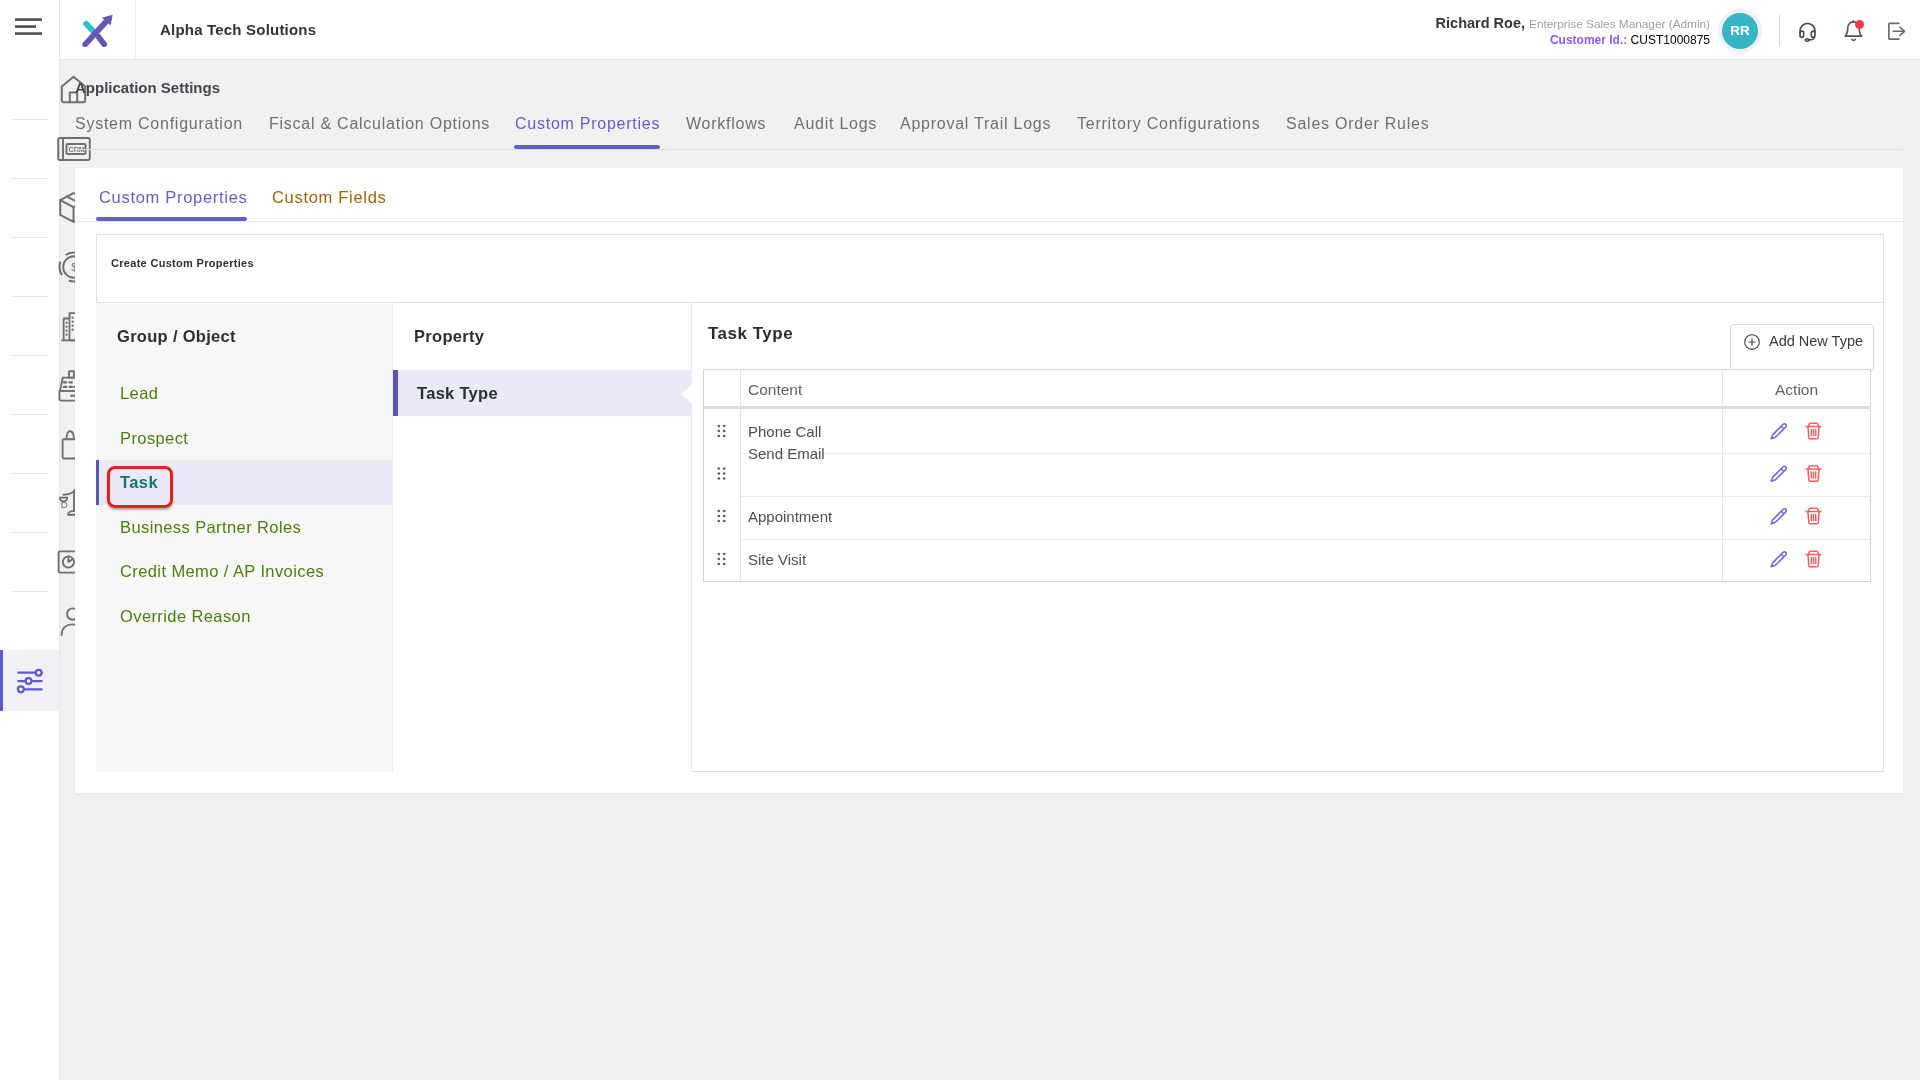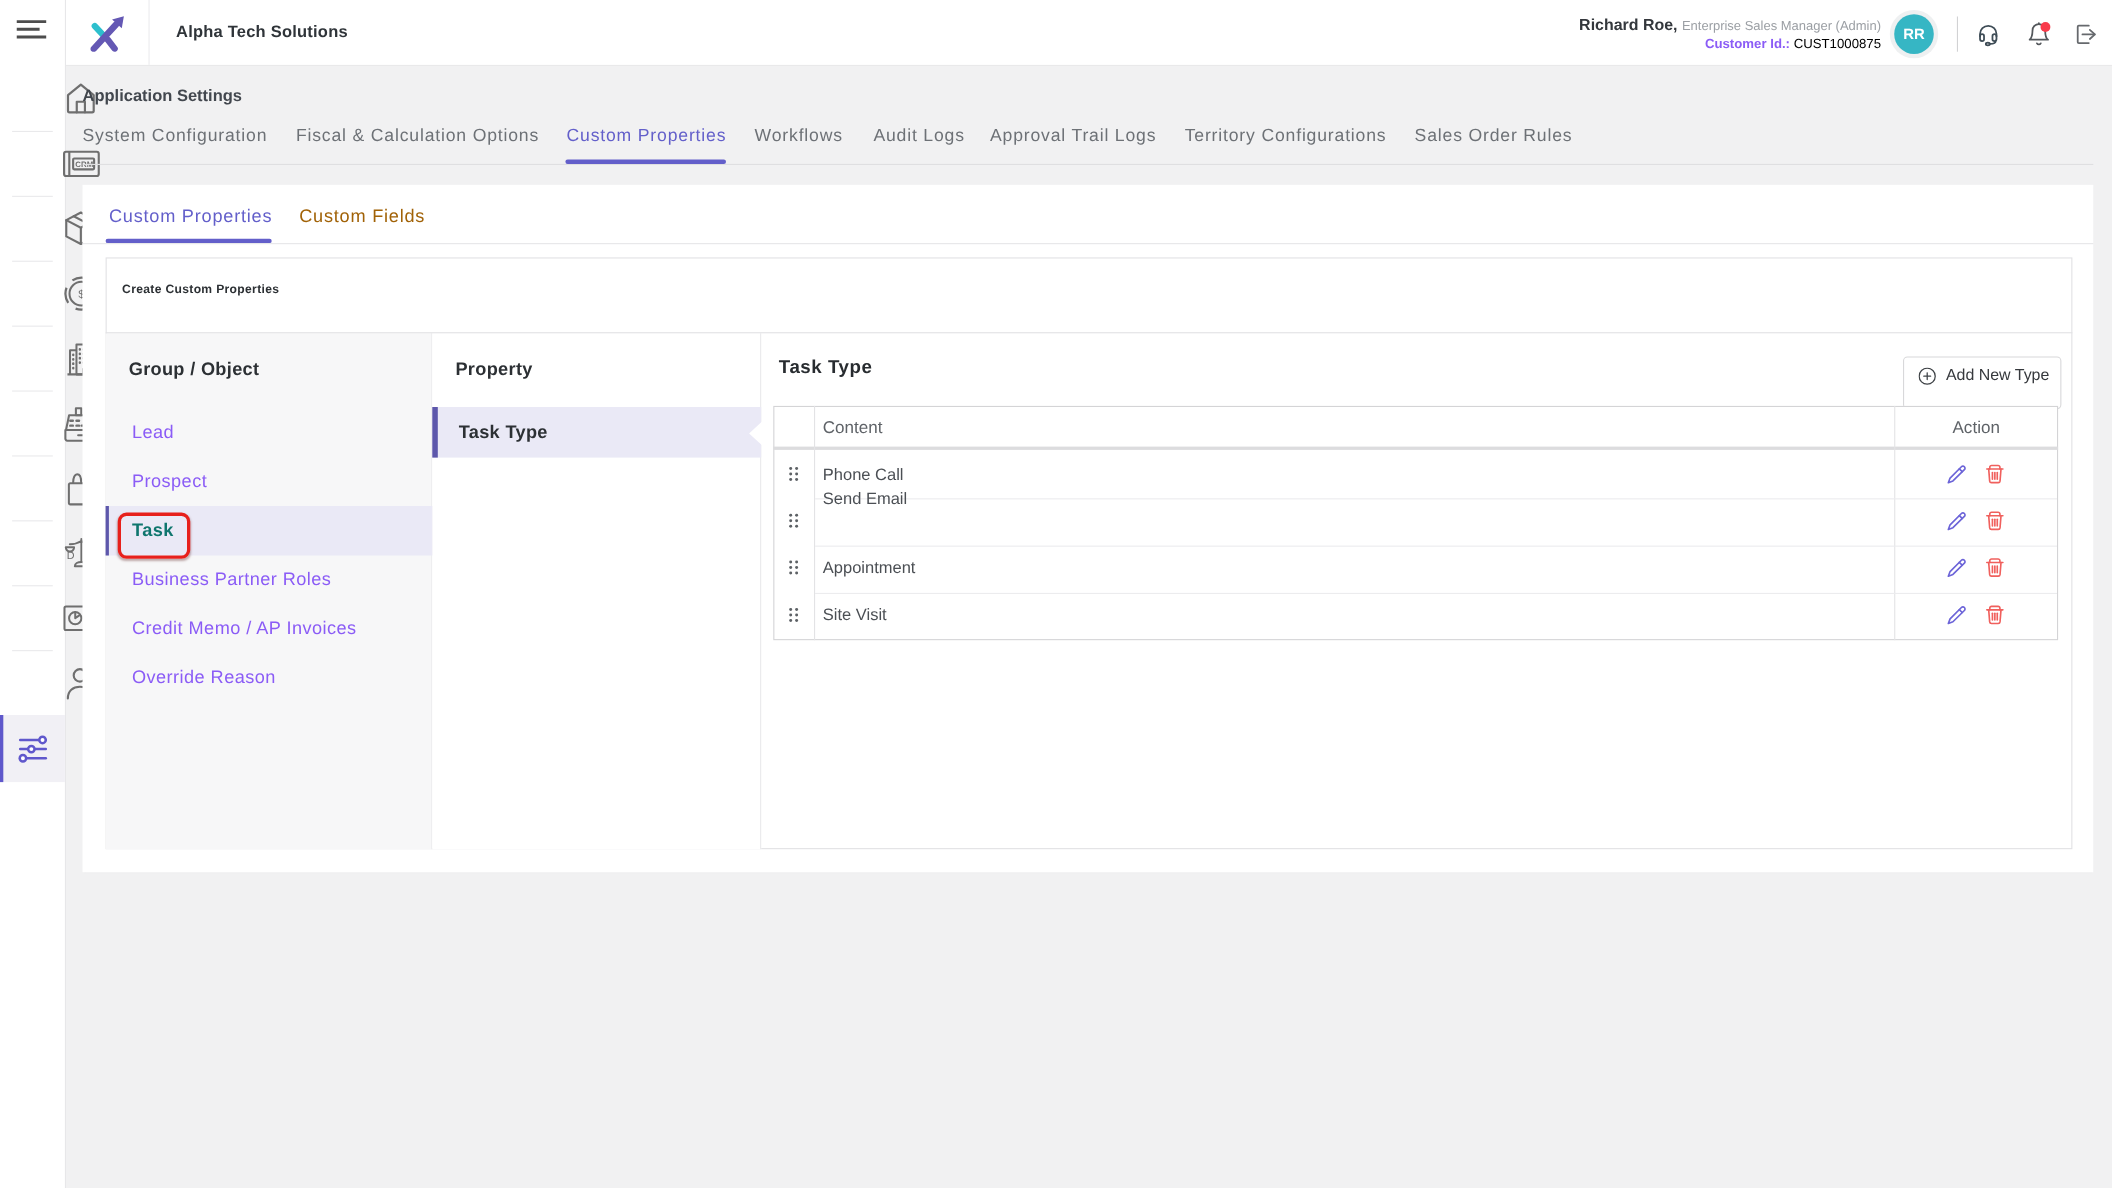--- a/index.html
+++ b/index.html
@@ -33,21 +33,21 @@
   #stabunderline { position:absolute; left:96px; top:217px; width:151px; height:4px; background:#635fca; border-radius:2px; }
 
   
   #card { position:absolute; left:96px; top:234px; width:1788px; height:538px; border:1px solid #e2e2e4; background:#fff; }
   #cardtitle { position:absolute; left:111px; top:257px; font-size:11px; font-weight:bold; color:#2c3034; letter-spacing:.3px; }
   #cardsep { position:absolute; left:96px; top:302px; width:1788px; height:1px; background:#e2e2e4; }
 
   #groupcol { position:absolute; left:96px; top:303px; width:297px; height:469px; background:#f7f7f8; border-right:1px solid #ececee; }
   #propcol { position:absolute; left:393px; top:303px; width:299px; height:469px; background:#fff; border-right:1px solid #e9e9eb; }
   .colhead { position:absolute; font-size:16.5px; font-weight:bold; color:#2c3034; letter-spacing:.3px; }
-  .gitem { position:absolute; left:120px; font-size:16.5px; color:#8b5cf6; letter-spacing:.4px; }
+  .gitem { position:absolute; left:120px; font-size:16.5px; color:#4d7c0f; letter-spacing:.4px; }
 
   #taskrow { position:absolute; left:96px; top:460px; width:297px; height:45px; background:#eae9f6; }
   #taskbar { position:absolute; left:96px; top:460px; width:3px; height:45px; background:#5d57ab; }
   #redbox { position:absolute; left:107px; top:466px; width:66px; height:42px; border:3.5px solid #e7201c; border-radius:8px; box-shadow:0 1.5px 2px rgba(90,30,30,.35); }
 
   #proprow { position:absolute; left:393px; top:370px; width:299px; height:46px; background:#eae9f6; }
   #propbar { position:absolute; left:393px; top:370px; width:5px; height:46px; background:#5d57ab; }
   #propnotch { position:absolute; left:681px; top:383px; width:0; height:0; border-top:11.5px solid transparent; border-bottom:11.5px solid transparent; border-right:12px solid #fff; }
 
   

